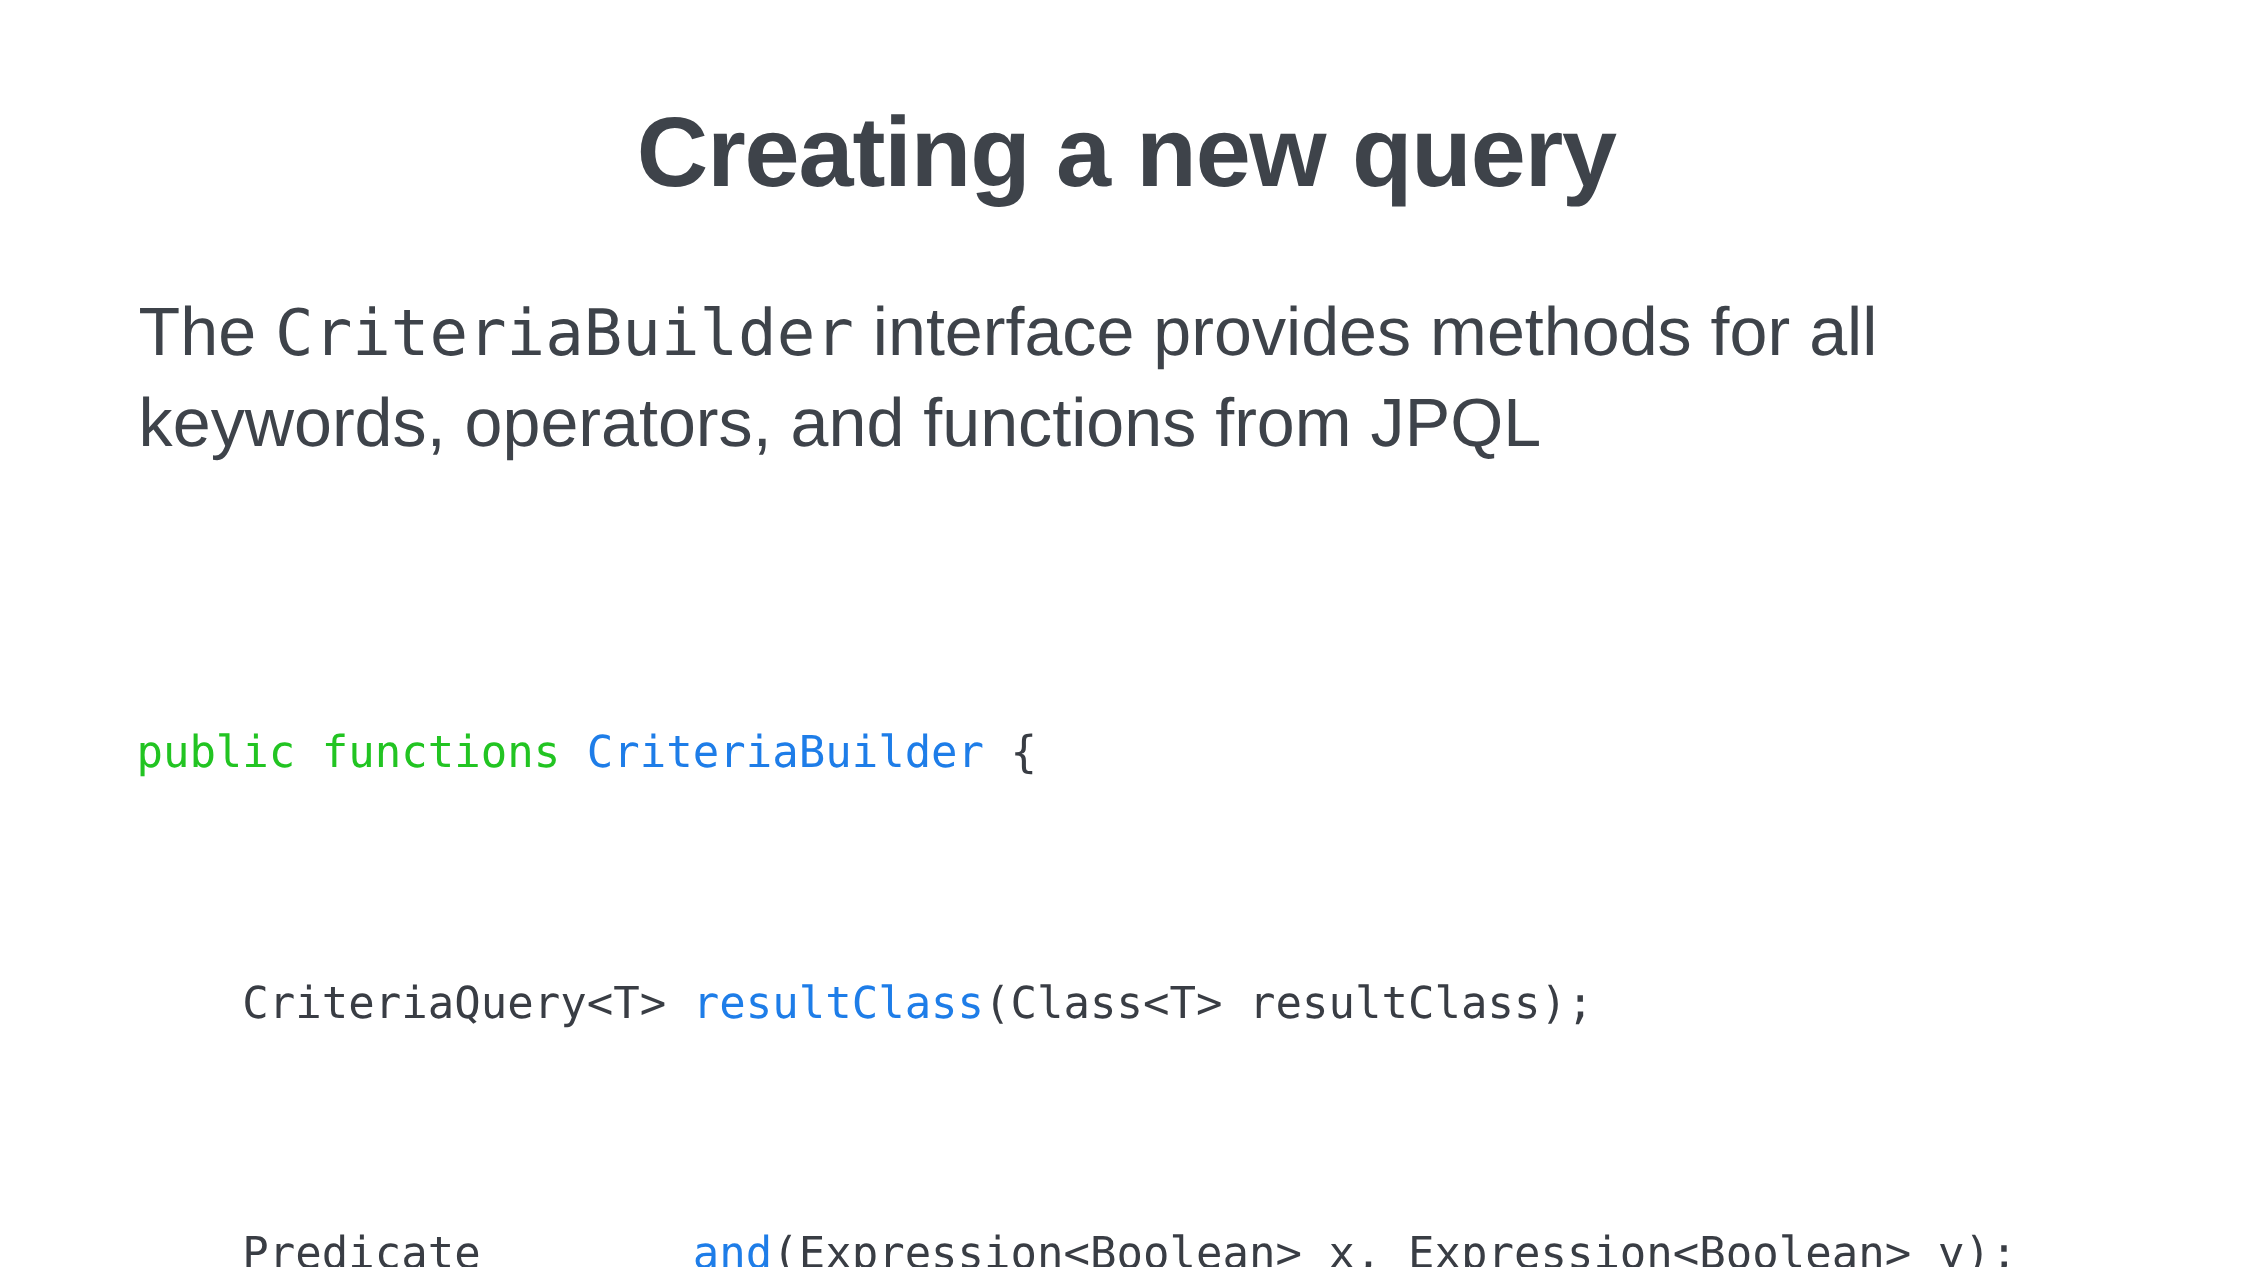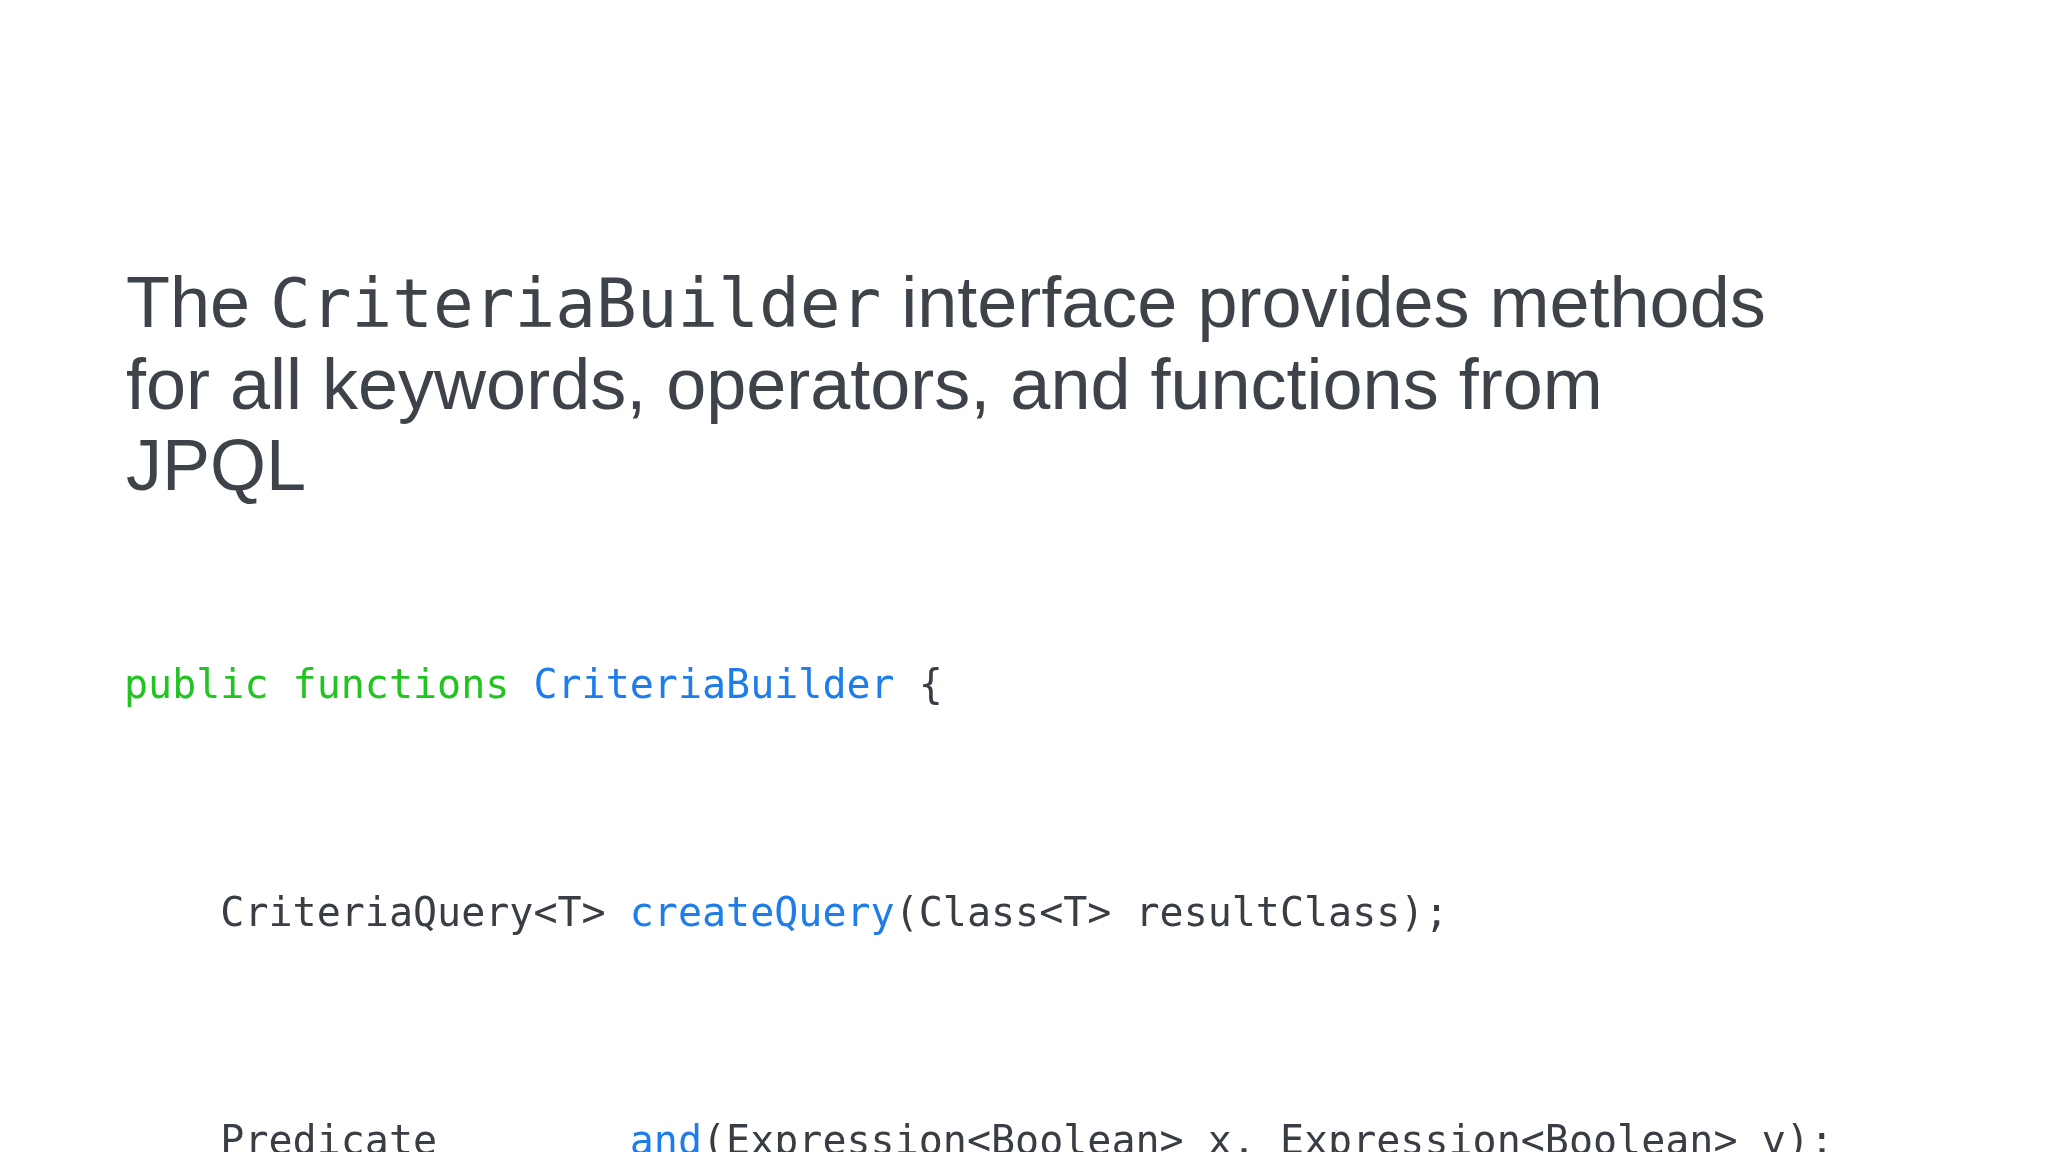--- a/index.html
+++ b/index.html
@@ -27,21 +27,21 @@
     text-align:center;
     font-size:90px;
     font-weight:600;
     letter-spacing:-1px;
     color:var(--text-dark);
   }
   .slide-paragraph{
     position:absolute;
     top:262px;left:126px;
     width:1660px;
-    font-size:72px;
+    font-size:62px;
     font-weight:400;
     line-height:81px;
     color:var(--text-dark);
   }
   .inline-code{
     font-family:"DejaVu Sans Mono", monospace;
     font-size:0.94em;
   }
   .code-block{
     position:absolute;
@@ -55,28 +55,29 @@
   .code-line{white-space:pre;}
   .tok-keyword{color:var(--green);}
   .tok-type{color:var(--blue);}
   .tok-plain{color:var(--code-dark);}
 </style>
 </head>
 <body>
 
 <div class="slide">
 
+  <h1 class="slide-title">Creating a new query</h1>
 
   <p class="slide-paragraph"><span>The </span><span class="inline-code">CriteriaBuilder</span><span> interface provides methods for all keywords, operators, and functions from JPQL</span></p>
 
   <div class="code-block">
 
     <div class="code-line"><span class="tok-keyword">public functions </span><span class="tok-type">CriteriaBuilder </span><span class="tok-plain">{</span></div>
 
-    <div class="code-line"><span class="tok-plain">    CriteriaQuery&lt;T&gt; </span><span class="tok-type">createQuery</span><span class="tok-plain">(Class&lt;T&gt; resultClass);</span></div>
+    <div class="code-line"><span class="tok-plain">    CriteriaQuery&lt;T&gt; </span><span class="tok-type">resultClass</span><span class="tok-plain">(Class&lt;T&gt; resultClass);</span></div>
 
     <div class="code-line"><span class="tok-plain">    Predicate        </span><span class="tok-type">and</span><span class="tok-plain">(Expression&lt;Boolean&gt; x, Expression&lt;Boolean&gt; y);</span></div>
 
     
 
     
 
     
 
     

